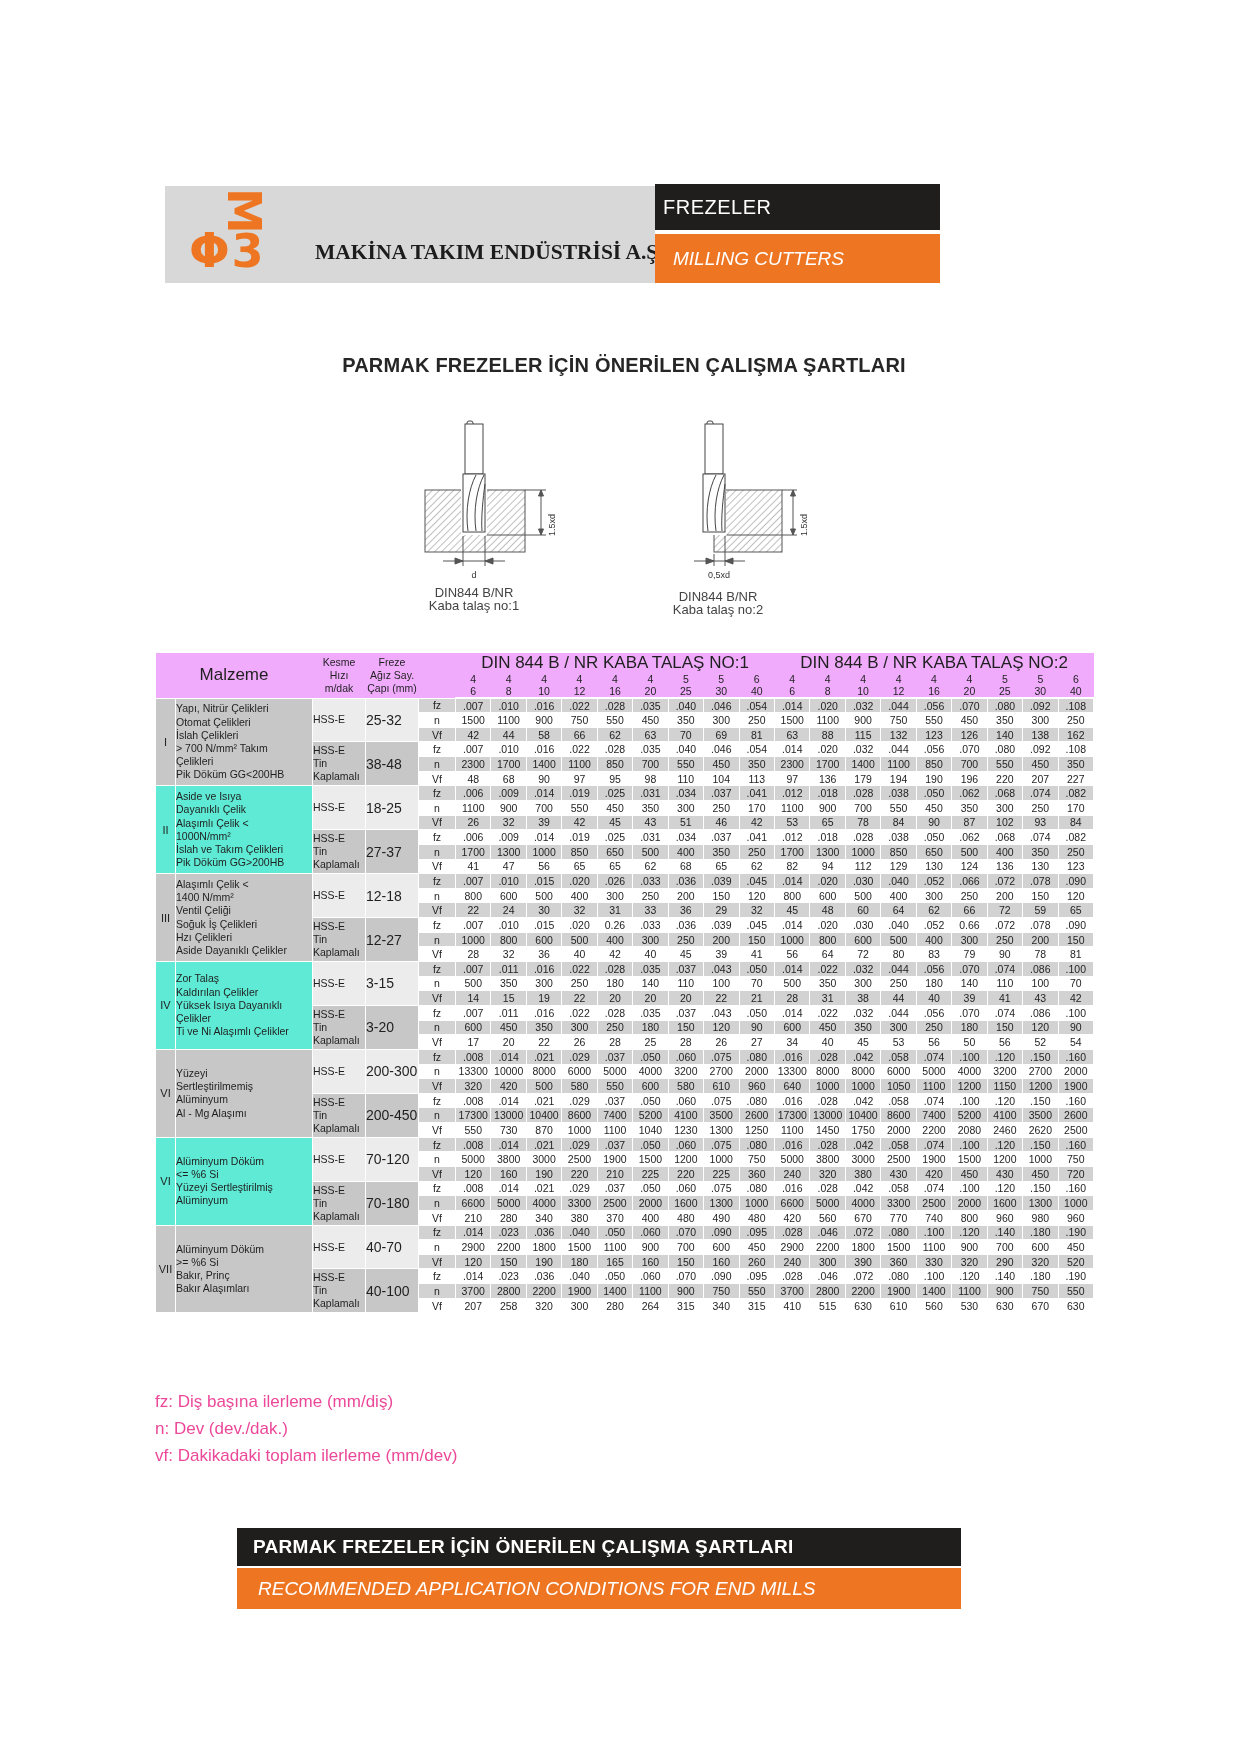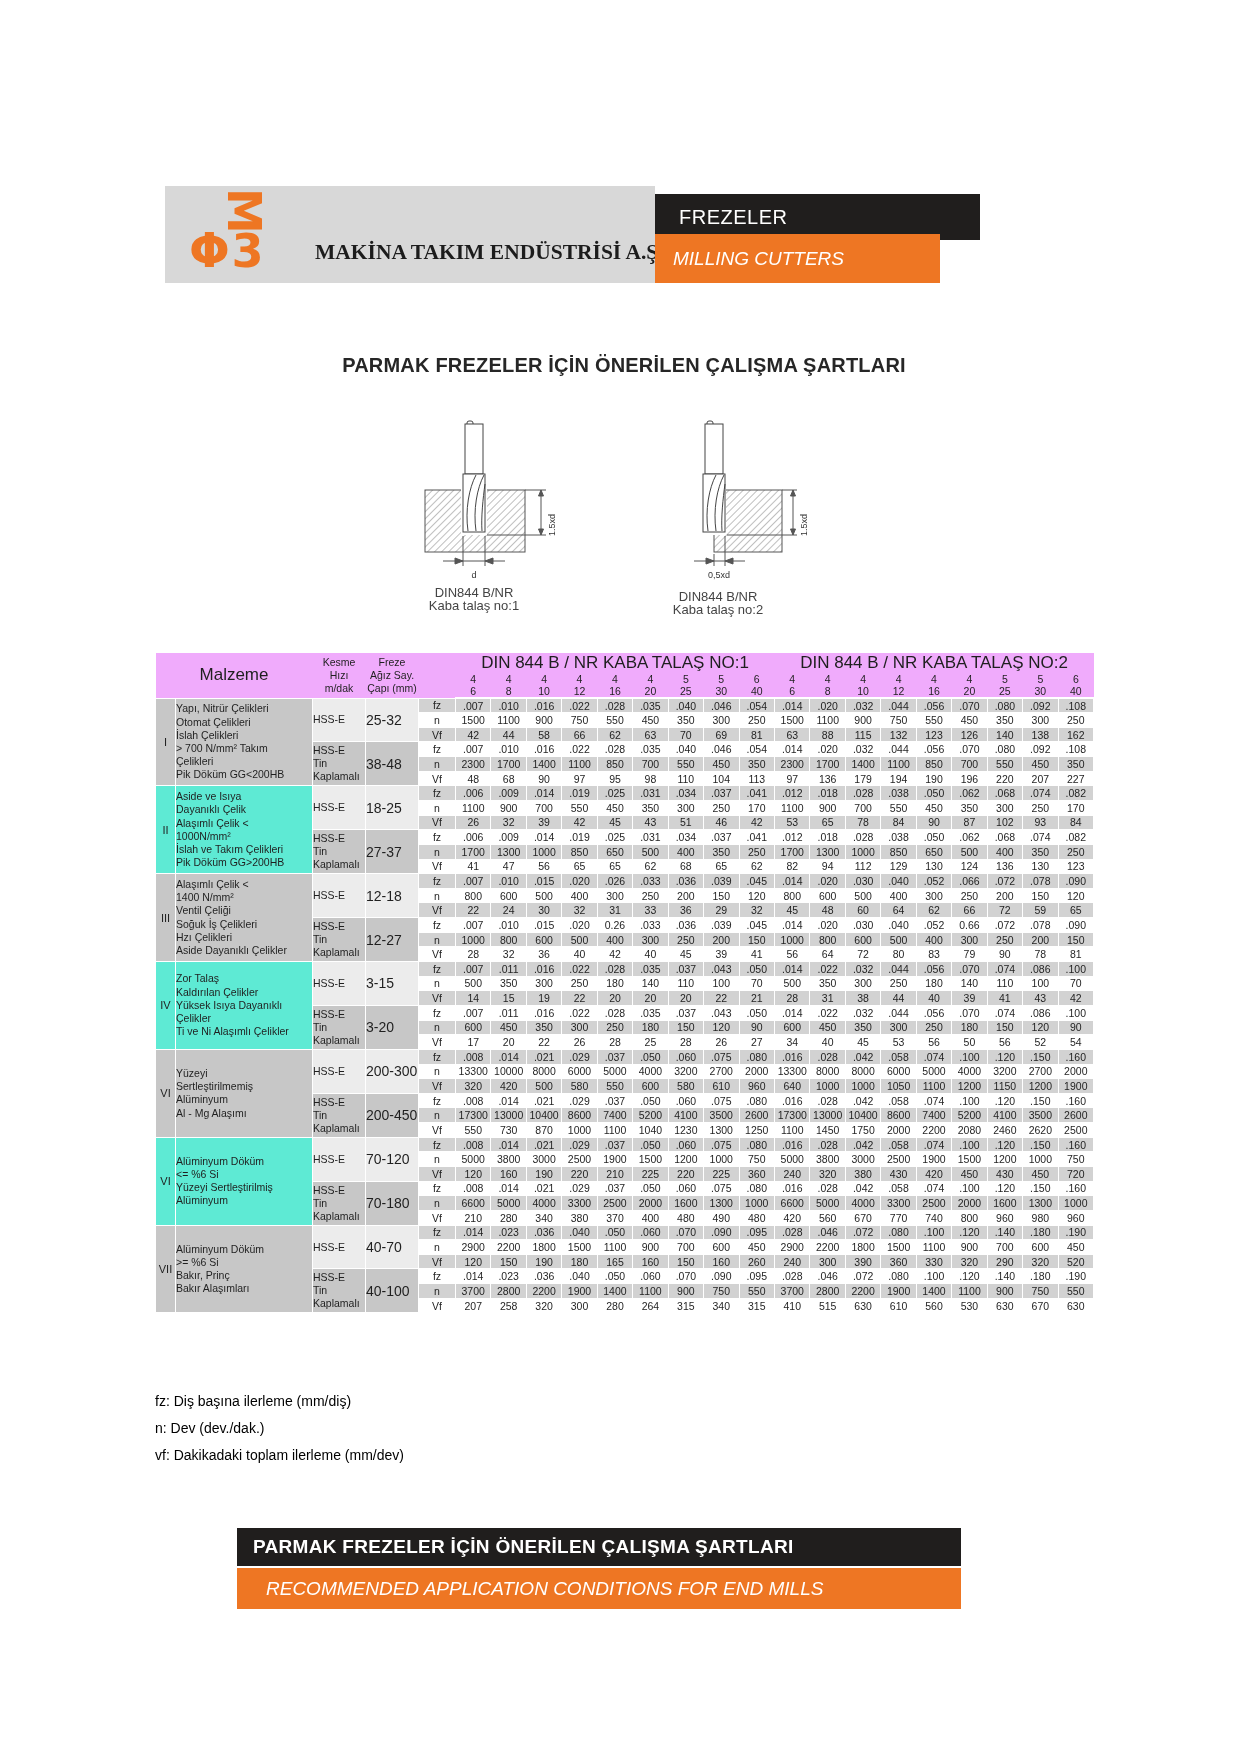--- a/index.html
+++ b/index.html
@@ -10,23 +10,23 @@
   
   #hdr-gray{left:165px;top:186px;width:490px;height:97px;background:#d8d8d8}
   #logo{left:22px;top:8px;width:120px;height:84px}
   .logo-ltr{position:absolute;font-weight:bold;color:#ee7623;
             font-family:"DejaVu Sans",sans-serif;line-height:1}
   #logo-l1{left:34px;top:-6px;font-size:46px;transform:rotate(90deg)}
   #logo-l2{left:2px;top:32px;font-size:48px}
   #logo-l3{left:44px;top:34px;font-size:46px;transform:scaleX(-1)}
   #company{left:150px;top:54px;font-family:"Liberation Serif",serif;
            font-weight:bold;font-size:21.5px;color:#1c1c1c;white-space:nowrap}
-  #badge-tr{left:655px;top:194px;width:325px;height:46px;background:#201e1d;
+  #badge-tr{left:655px;top:184px;width:285px;height:46px;background:#201e1d;
             color:#fff;font-size:20px;display:flex;align-items:center;
-            padding-left:24px;box-sizing:border-box;letter-spacing:.5px}
+            padding-left:8px;box-sizing:border-box;letter-spacing:.5px}
   #badge-en{left:655px;top:234px;width:285px;height:49px;background:#ee7623;
             color:#fff;font-size:19px;font-style:italic;display:flex;
             align-items:center;padding-left:18px;box-sizing:border-box}
 
   
   #page-title{left:155px;top:354px;width:938px;text-align:center;
               font-size:20px;font-weight:bold;color:#262626;letter-spacing:.2px}
 
   
   .diag{position:absolute}
@@ -53,29 +53,29 @@
   .sub1{background:#ececec}
   .sub2{background:#c7c7c7}
   .numeral{text-align:center;font-size:11px;vertical-align:middle}
   .material{vertical-align:middle}
   .material div{line-height:13.2px;font-size:10.5px;text-align:left;overflow:hidden}
   .tool{vertical-align:middle}
   .tool div{line-height:13px;font-size:10.5px}
   .speed{text-align:left;vertical-align:middle;font-size:14px}
 
   
-  #legend{left:155px;top:1388px;font-size:14px;color:#000000;line-height:27px}
+  #legend{left:155px;top:1388px;font-size:17px;color:#ec4899;line-height:27px}
 
   
   #foot-tr{left:237px;top:1528px;width:724px;height:38px;background:#201e1d;
            color:#fff;font-size:19px;font-weight:bold;display:flex;
            align-items:center;padding-left:16px;box-sizing:border-box;letter-spacing:.3px}
   #foot-en{left:237px;top:1568px;width:724px;height:41px;background:#ee7623;
            color:#fff;font-size:19px;font-style:italic;display:flex;
-           align-items:center;padding-left:29px;box-sizing:border-box}
+           align-items:center;padding-left:21px;box-sizing:border-box}
 
   svg text{font-family:"Liberation Sans",sans-serif}
 </style>
 </head>
 <body>
 
 <div class="abs" id="hdr-gray">
   <div class="abs" id="logo">
     <span class="logo-ltr" id="logo-l1">M</span>
     <span class="logo-ltr" id="logo-l2">Φ</span>

